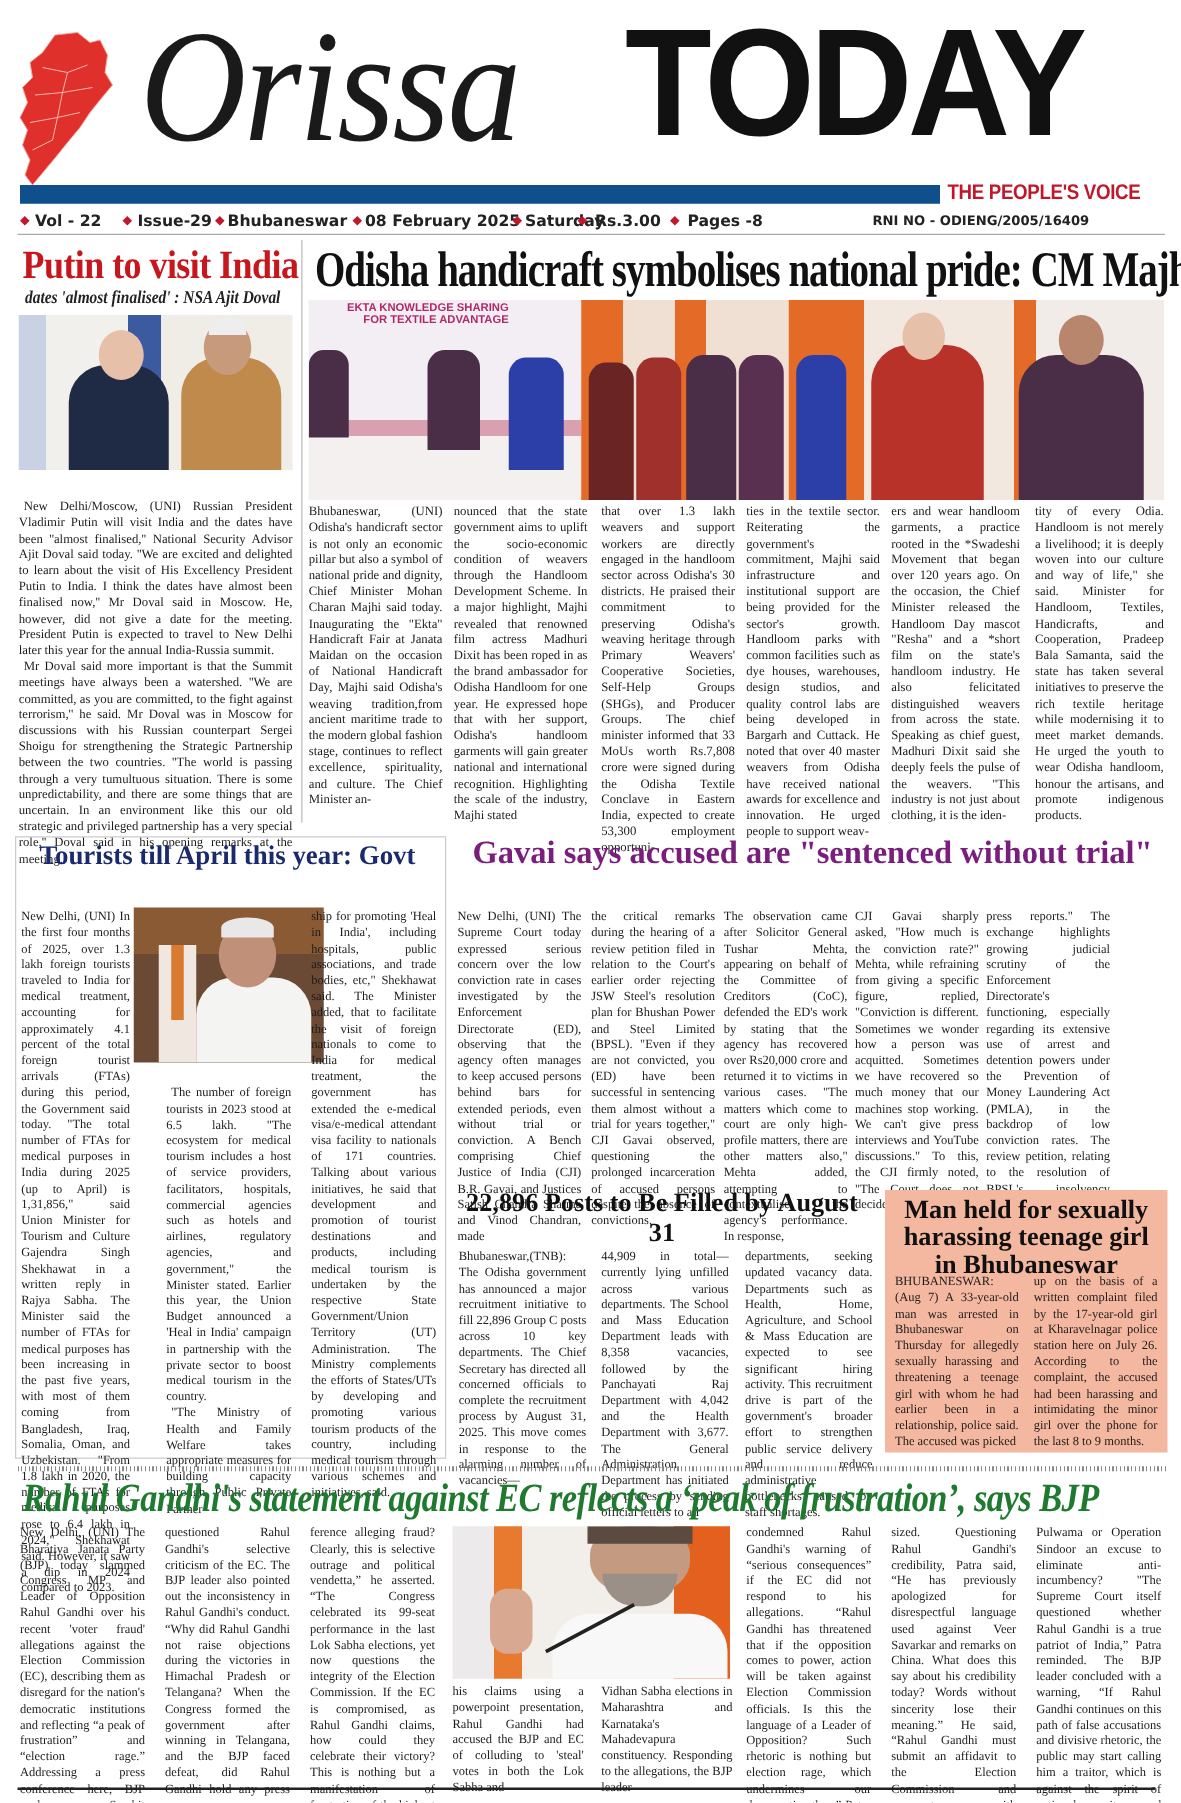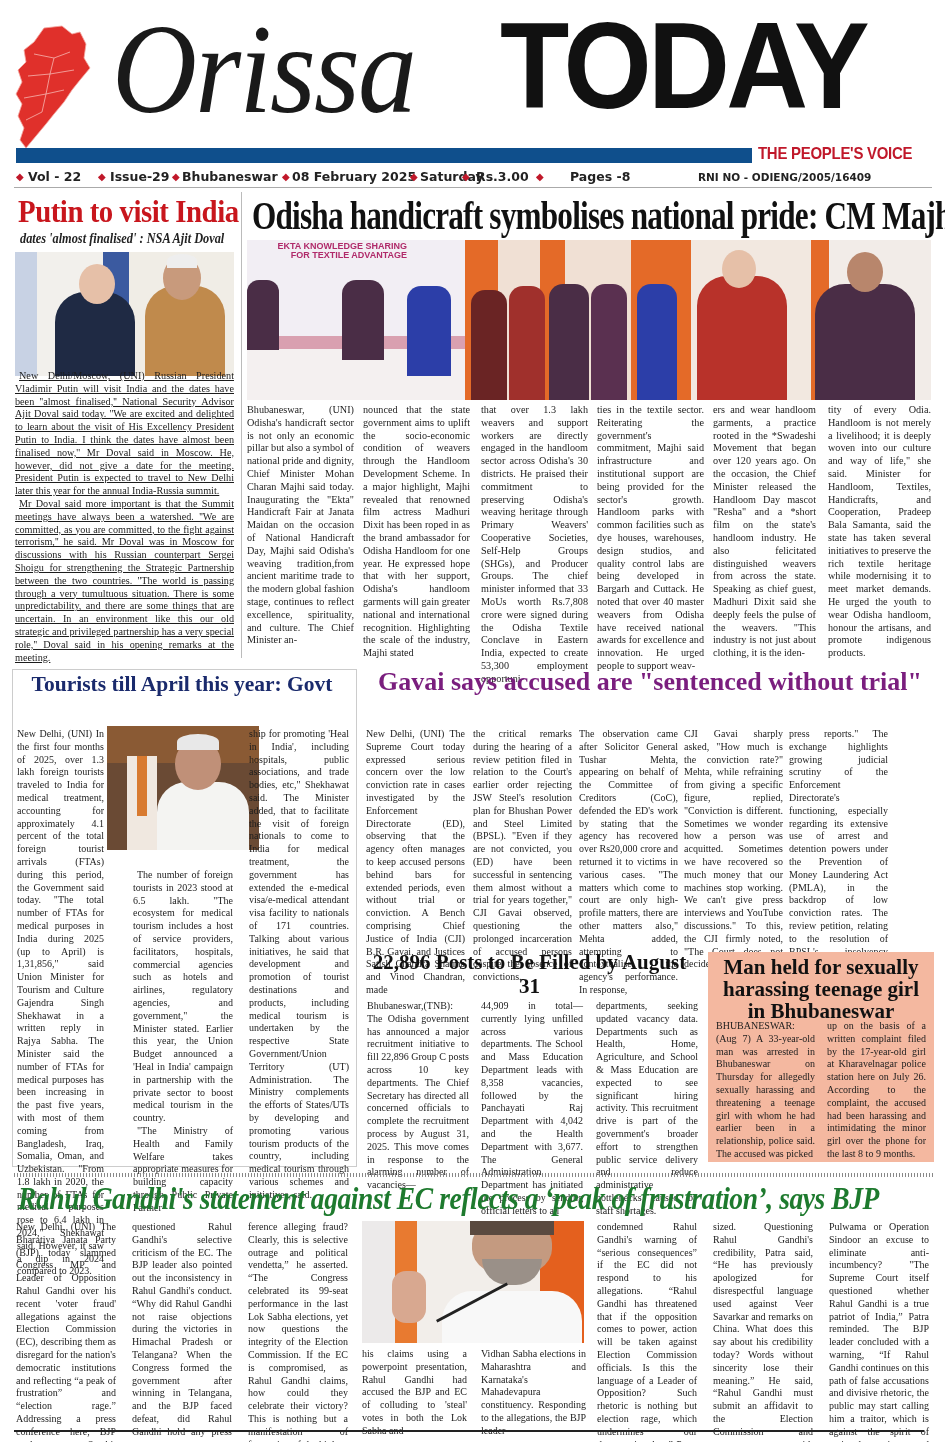--- a/index.html
+++ b/index.html
@@ -58,35 +58,35 @@
   <span style="left:96px">Issue-29</span>
   <span class="dot" style="left:158px">◆</span>
   <span style="left:168px">Bhubaneswar</span>
   <span class="dot" style="left:268px">◆</span>
   <span style="left:278px">08 February 2025</span>
   <span class="dot" style="left:396px">◆</span>
   <span style="left:406px">Saturday</span>
   <span class="dot" style="left:448px">◆</span>
   <span style="left:462px">Rs.3.00</span>
   <span class="dot" style="left:522px">◆</span>
-  <span style="left:556px">Pages -8</span>
+  <span style="left:536px">Pages -8</span>
   <span class="rni" style="left:684px">RNI NO - ODIENG/2005/16409</span>
 </div>
 <div class="abs rule-top"></div>
 
 <div class="abs hl-putin">Putin to visit India</div>
 <div class="abs sub-putin">dates 'almost finalised' : NSA Ajit Doval</div>
 <div class="abs photo" style="left:15px;top:252px;width:219px;height:124px;background:linear-gradient(90deg,#c8d2e4 0 10%,#f2f0ec 10% 40%,#3b5aa0 40% 52%,#f0ede6 52% 100%);">
   <div class="abs" style="left:40px;top:40px;width:80px;height:84px;background:#1f2a44;border-radius:30px 30px 0 0;"></div>
   <div class="abs" style="left:64px;top:12px;width:36px;height:40px;background:#e6c0a8;border-radius:50%;"></div>
   <div class="abs" style="left:130px;top:34px;width:80px;height:90px;background:#c08a4c;border-radius:30px 30px 0 0;"></div>
   <div class="abs" style="left:148px;top:4px;width:38px;height:44px;background:#c89a7c;border-radius:50%;"></div>
   <div class="abs" style="left:152px;top:2px;width:30px;height:14px;background:#eee;border-radius:50% 50% 0 0;"></div>
 </div>
-<div class="abs col-text" style="left:15px;top:370px;width:219px;text-decoration:underline;">
+<div class="abs col-text" style="left:15px;top:400px;width:219px;">
   <p>New Delhi/Moscow, (UNI) Russian President Vladimir Putin will visit India and the dates have been ''almost finalised,'' National Security Advisor Ajit Doval said today. ''We are excited and delighted to learn about the visit of His Excellency President Putin to India. I think the dates have almost been finalised now,'' Mr Doval said in Moscow. He, however, did not give a date for the meeting. President Putin is expected to travel to New Delhi later this year for the annual India-Russia summit.</p>
   <p>Mr Doval said more important is that the Summit meetings have always been a watershed. ''We are committed, as you are committed, to the fight against terrorism,'' he said. Mr Doval was in Moscow for discussions with his Russian counterpart Sergei Shoigu for strengthening the Strategic Partnership between the two countries. ''The world is passing through a very tumultuous situation. There is some unpredictability, and there are some things that are uncertain. In an environment like this our old strategic and privileged partnership has a very special role,'' Doval said in his opening remarks at the meeting.</p>
 </div>
 <div class="abs vrule" style="left:241px;top:192px;height:466px;"></div>
 
 <div class="abs hl-odisha">Odisha handicraft symbolises national pride: CM Majhi</div>
 <div class="abs photo" style="left:247px;top:240px;width:684px;height:160px;background:#efe6ea;">
   <div class="abs" style="left:0;top:0;width:218px;height:160px;background:linear-gradient(180deg,#f2eef4 0 60%,#d9a0b0 60% 68%,#f4f0f0 68% 100%);"></div>
   <div class="abs" style="left:10px;top:2px;font-family:'Liberation Sans',sans-serif;font-weight:bold;font-size:9px;color:#b02a6a;width:150px;line-height:9px;">EKTA KNOWLEDGE SHARING FOR TEXTILE ADVANTAGE</div>
   <div class="abs" style="left:0;top:40px;width:32px;height:70px;background:#4a2d46;border-radius:12px 12px 0 0;"></div>

